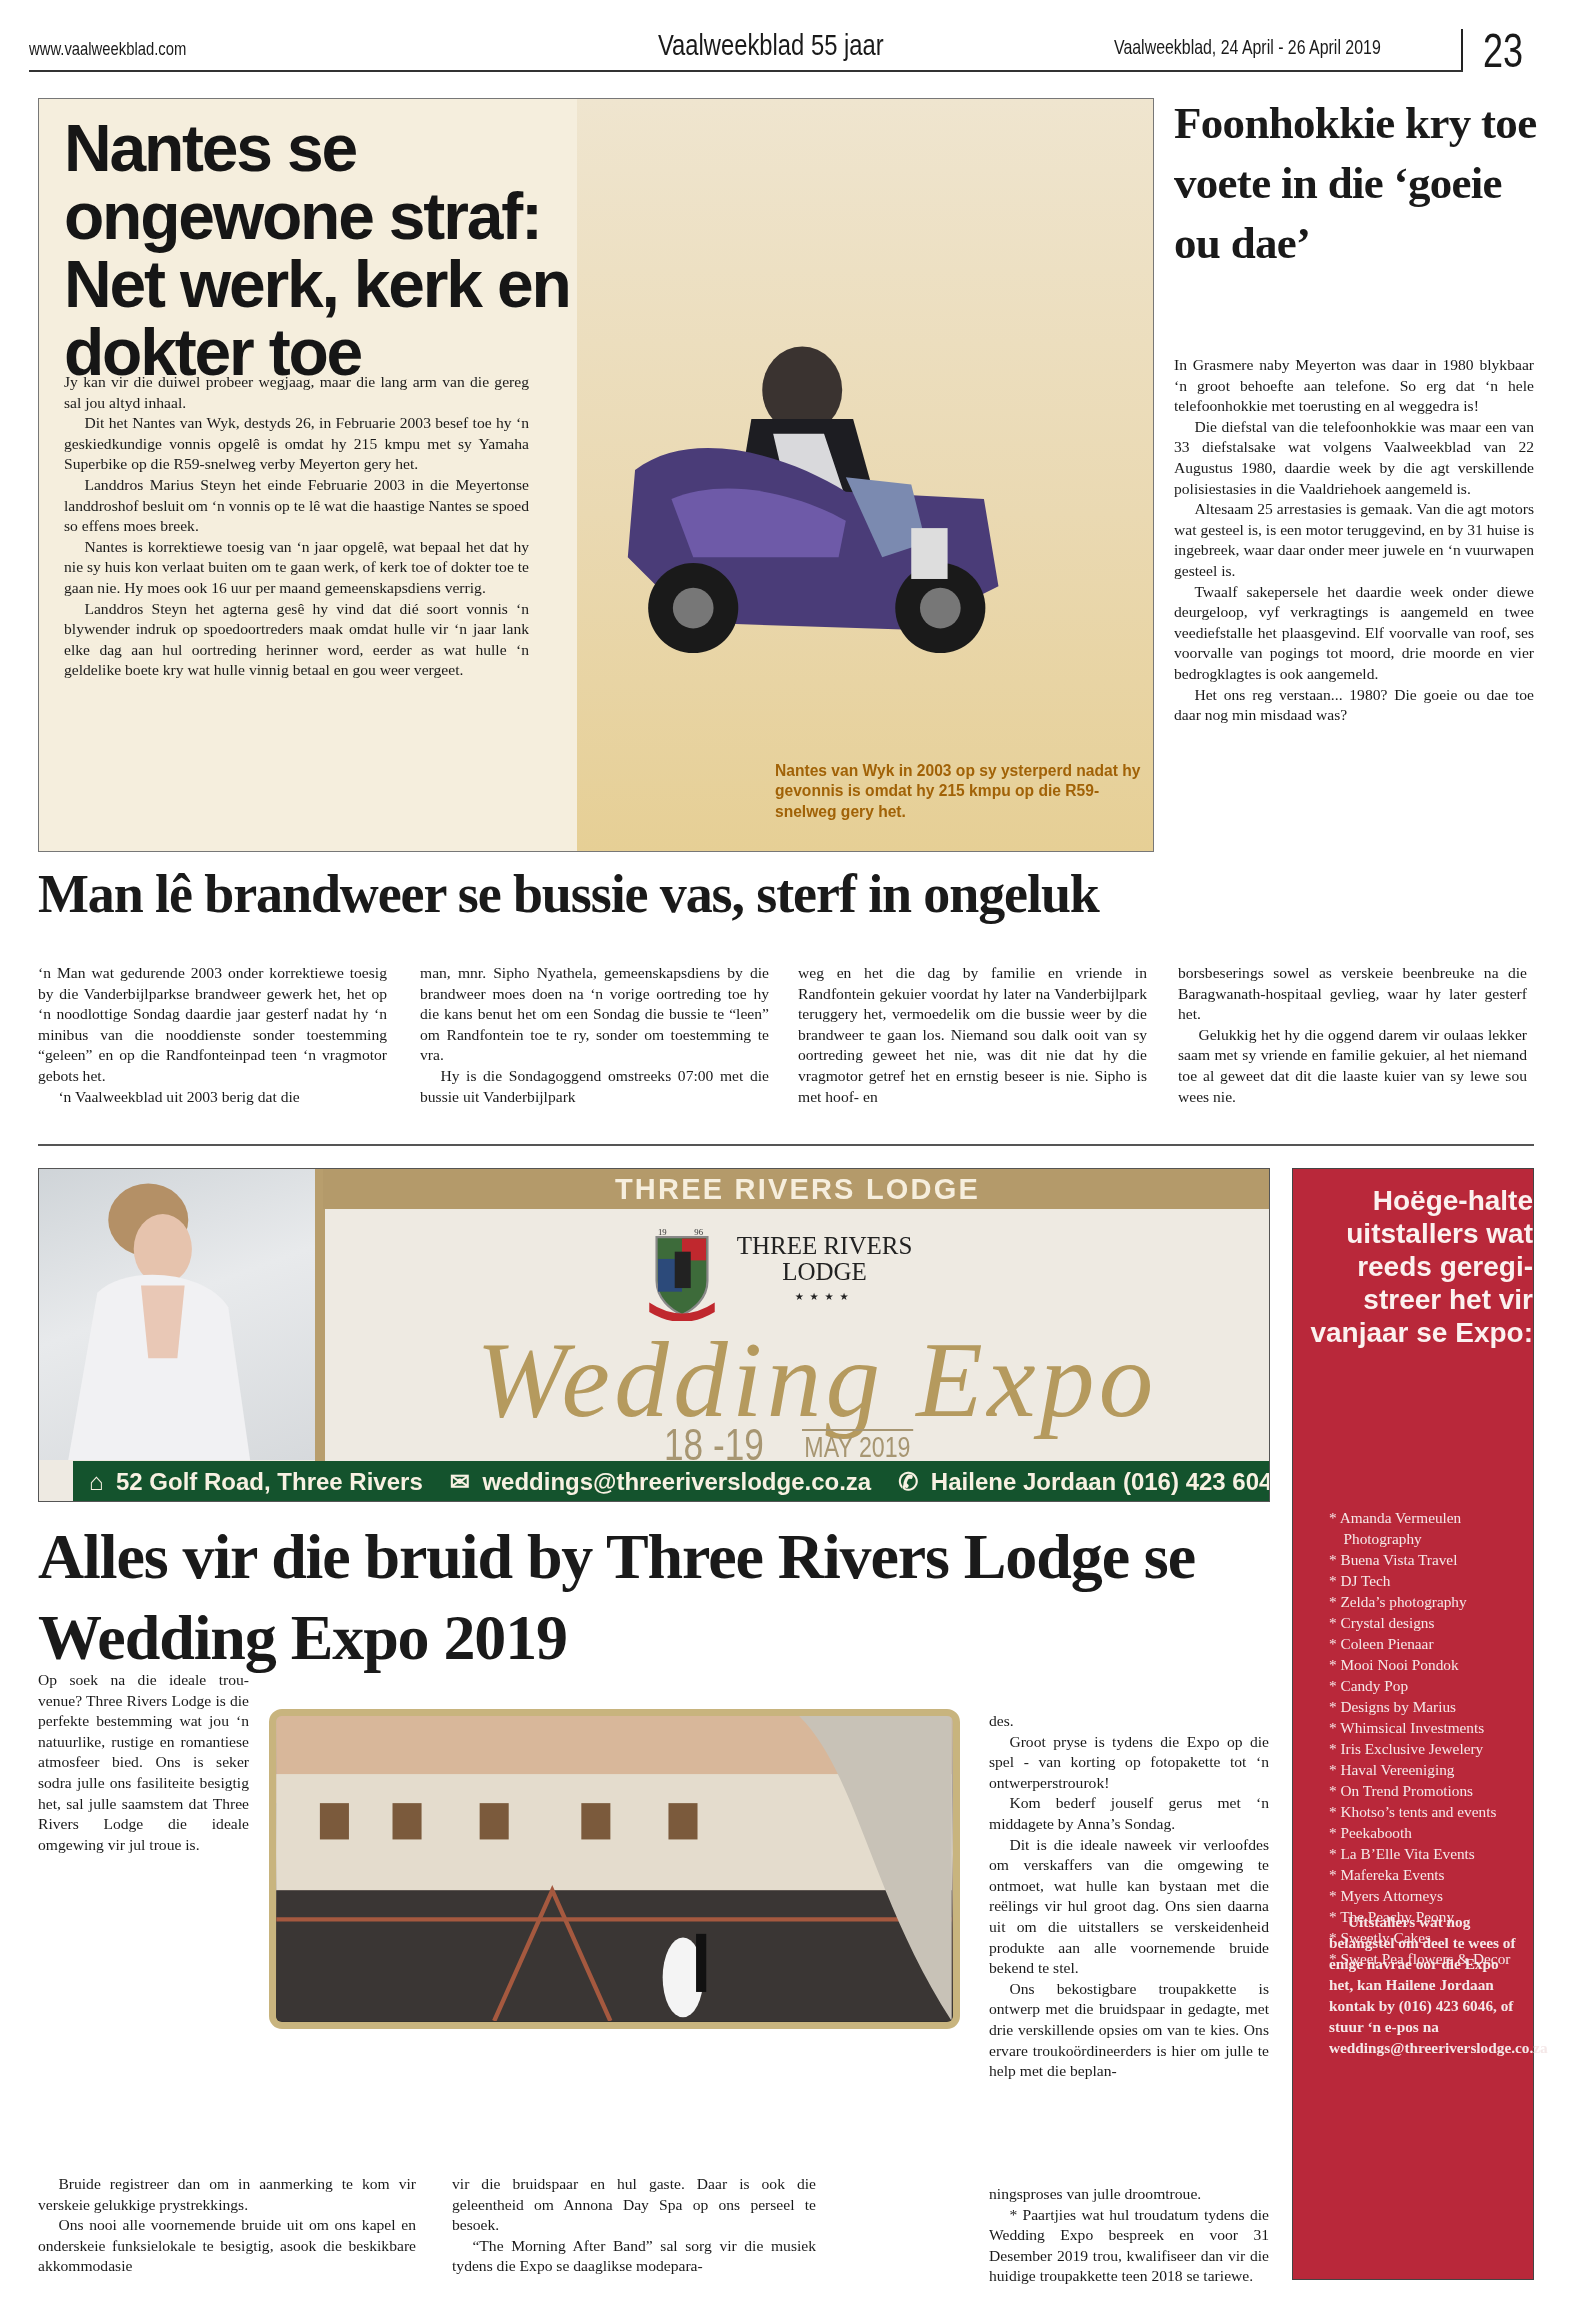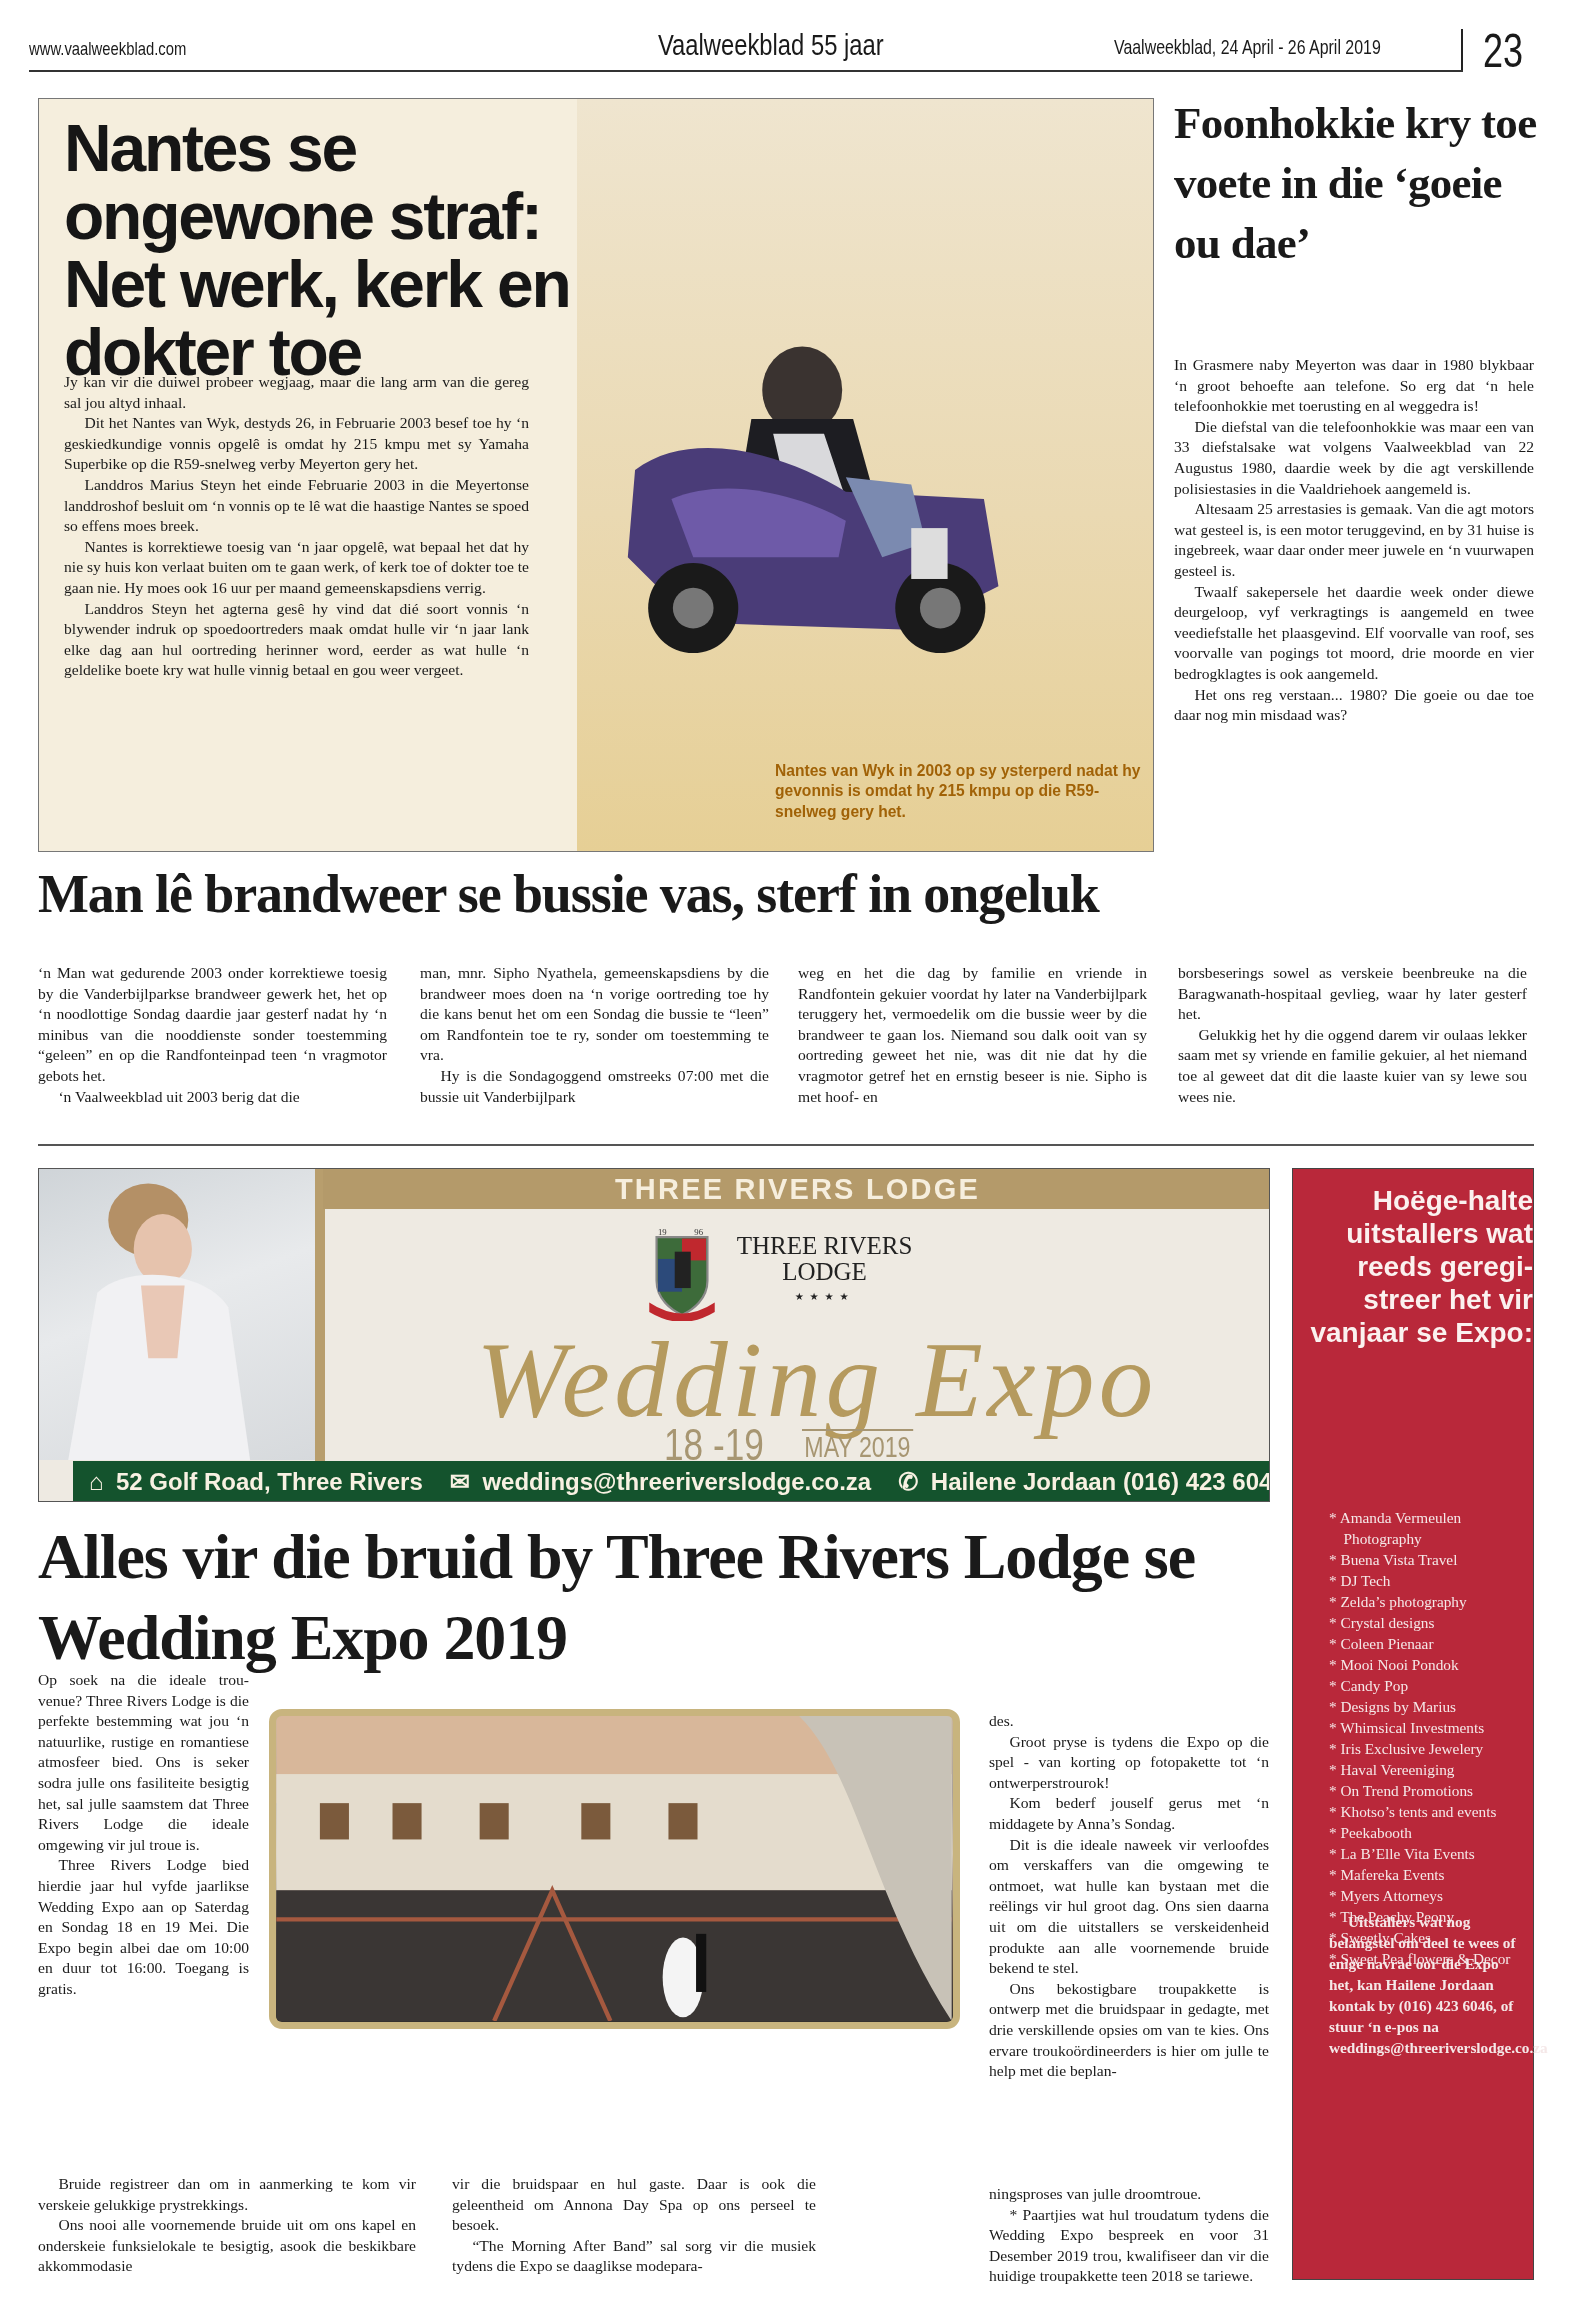--- a/index.html
+++ b/index.html
@@ -182,21 +182,20 @@
     <div>* The Peachy Peony</div>
     <div>* Sweetly Cakes</div>
     <div>* Sweet Pea flowers &amp; Decor</div>
   </div>
   <div class="abs red-note">Uitstallers wat nog belangstel om deel te wees of enige navrae oor die Expo het, kan Hailene Jordaan kontak by (016) 423 6046, of stuur ‘n e-pos na weddings@threeriverslodge.co.za</div>
 </div>
 
 <div class="abs alles-h">Alles vir die bruid by Three Rivers Lodge se Wedding Expo 2019</div>
 <div class="abs col alles-c1">
   <p>Op soek na die ideale trou-venue? Three Rivers Lodge is die perfekte bestemming wat jou ‘n natuurlike, rustige en romantiese atmosfeer bied. Ons is seker sodra julle ons fasiliteite besigtig het, sal julle saamstem dat Three Rivers Lodge die ideale omgewing vir jul troue is.</p>
-  <p>Three Rivers Lodge bied hierdie jaar hul vyfde jaarlikse Wedding Expo aan op Saterdag en Sondag 18 en 19 Mei. Die Expo begin albei dae om 10:00 en duur tot 16:00. Toegang is gratis.</p>
 </div>
 <div class="abs alles-photo">
   <svg width="676" height="305" viewBox="0 0 930 420">
     <rect x="0" y="0" width="930" height="120" fill="#d8b79a"></rect>
     <rect x="0" y="80" width="930" height="160" fill="#e4dccd"></rect>
     <rect x="60" y="120" width="40" height="50" fill="#7b5a3c"></rect>
     <rect x="160" y="120" width="40" height="50" fill="#7b5a3c"></rect>
     <rect x="280" y="120" width="40" height="50" fill="#7b5a3c"></rect>
     <rect x="420" y="120" width="40" height="50" fill="#7b5a3c"></rect>
     <rect x="540" y="120" width="40" height="50" fill="#7b5a3c"></rect>

